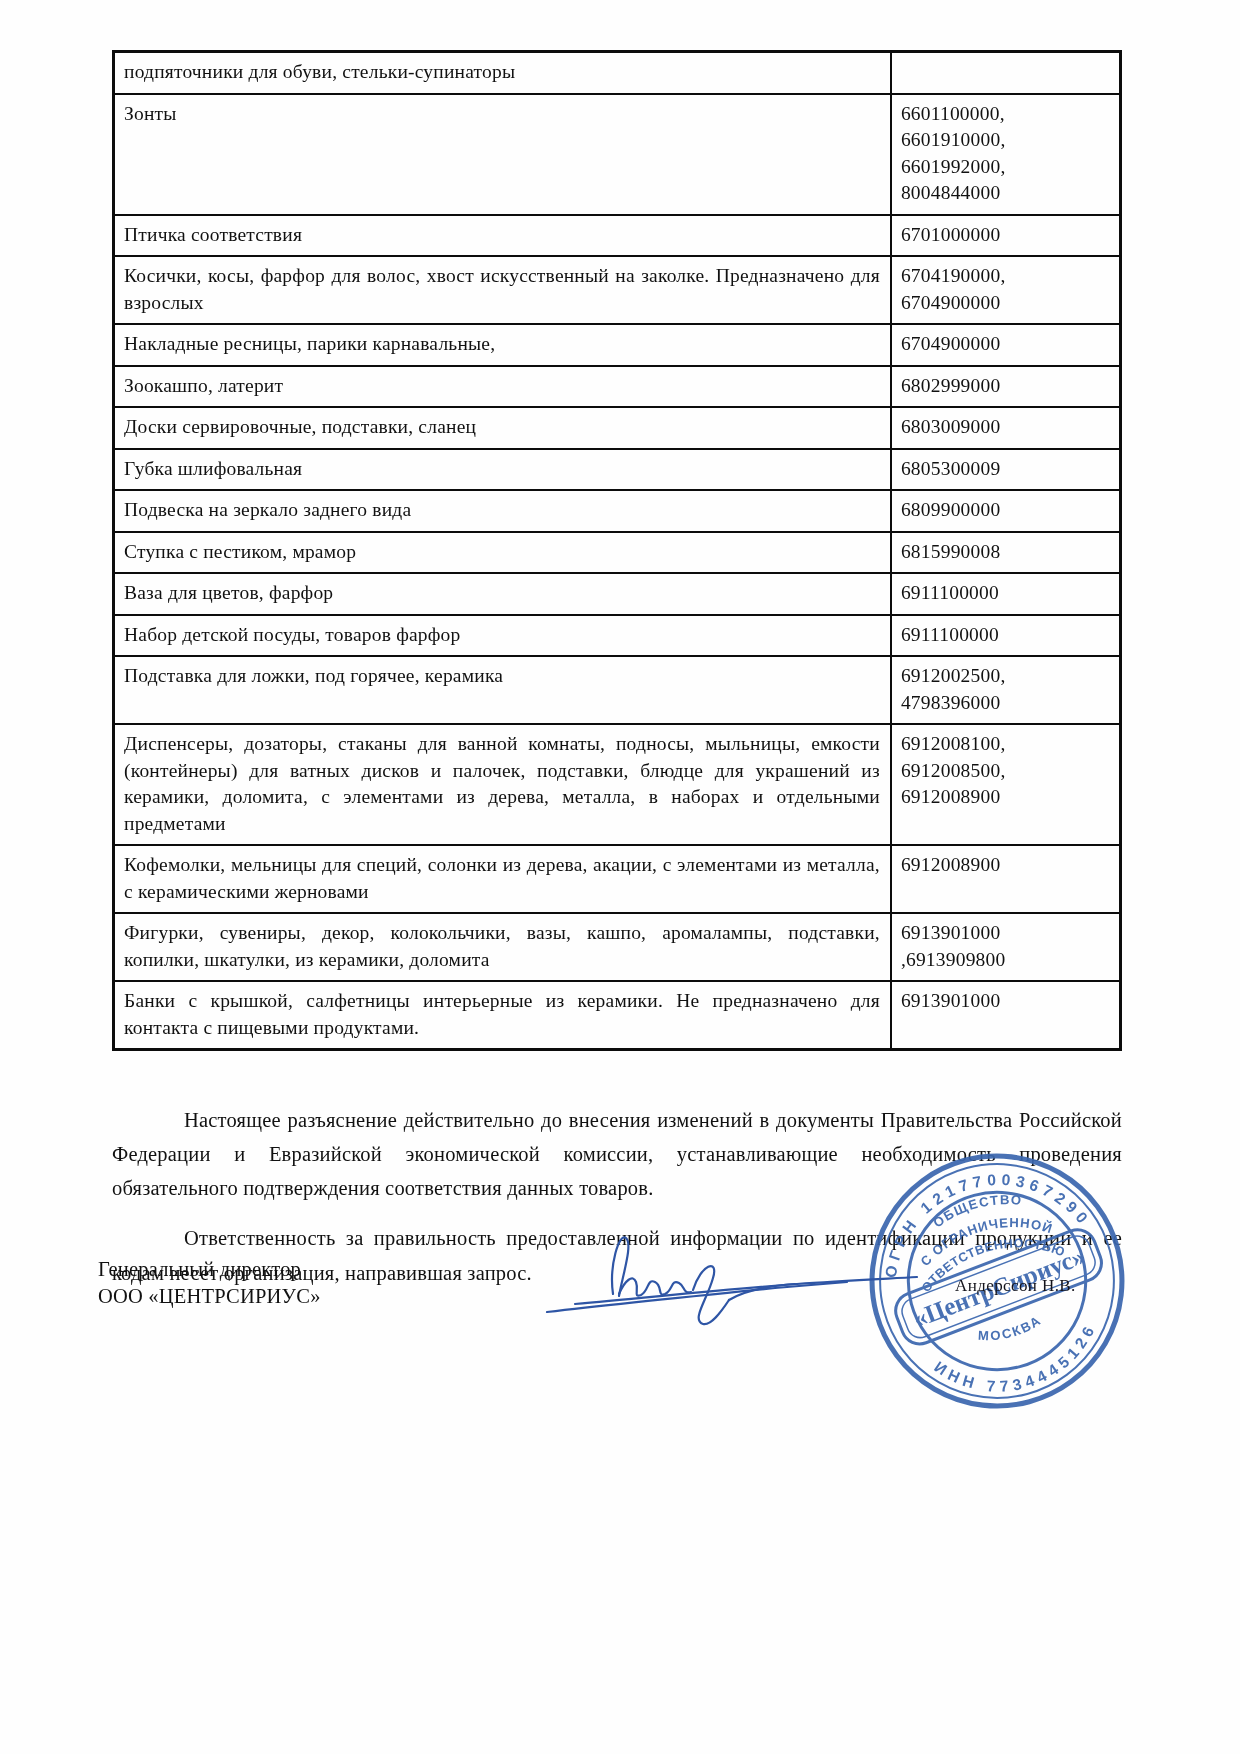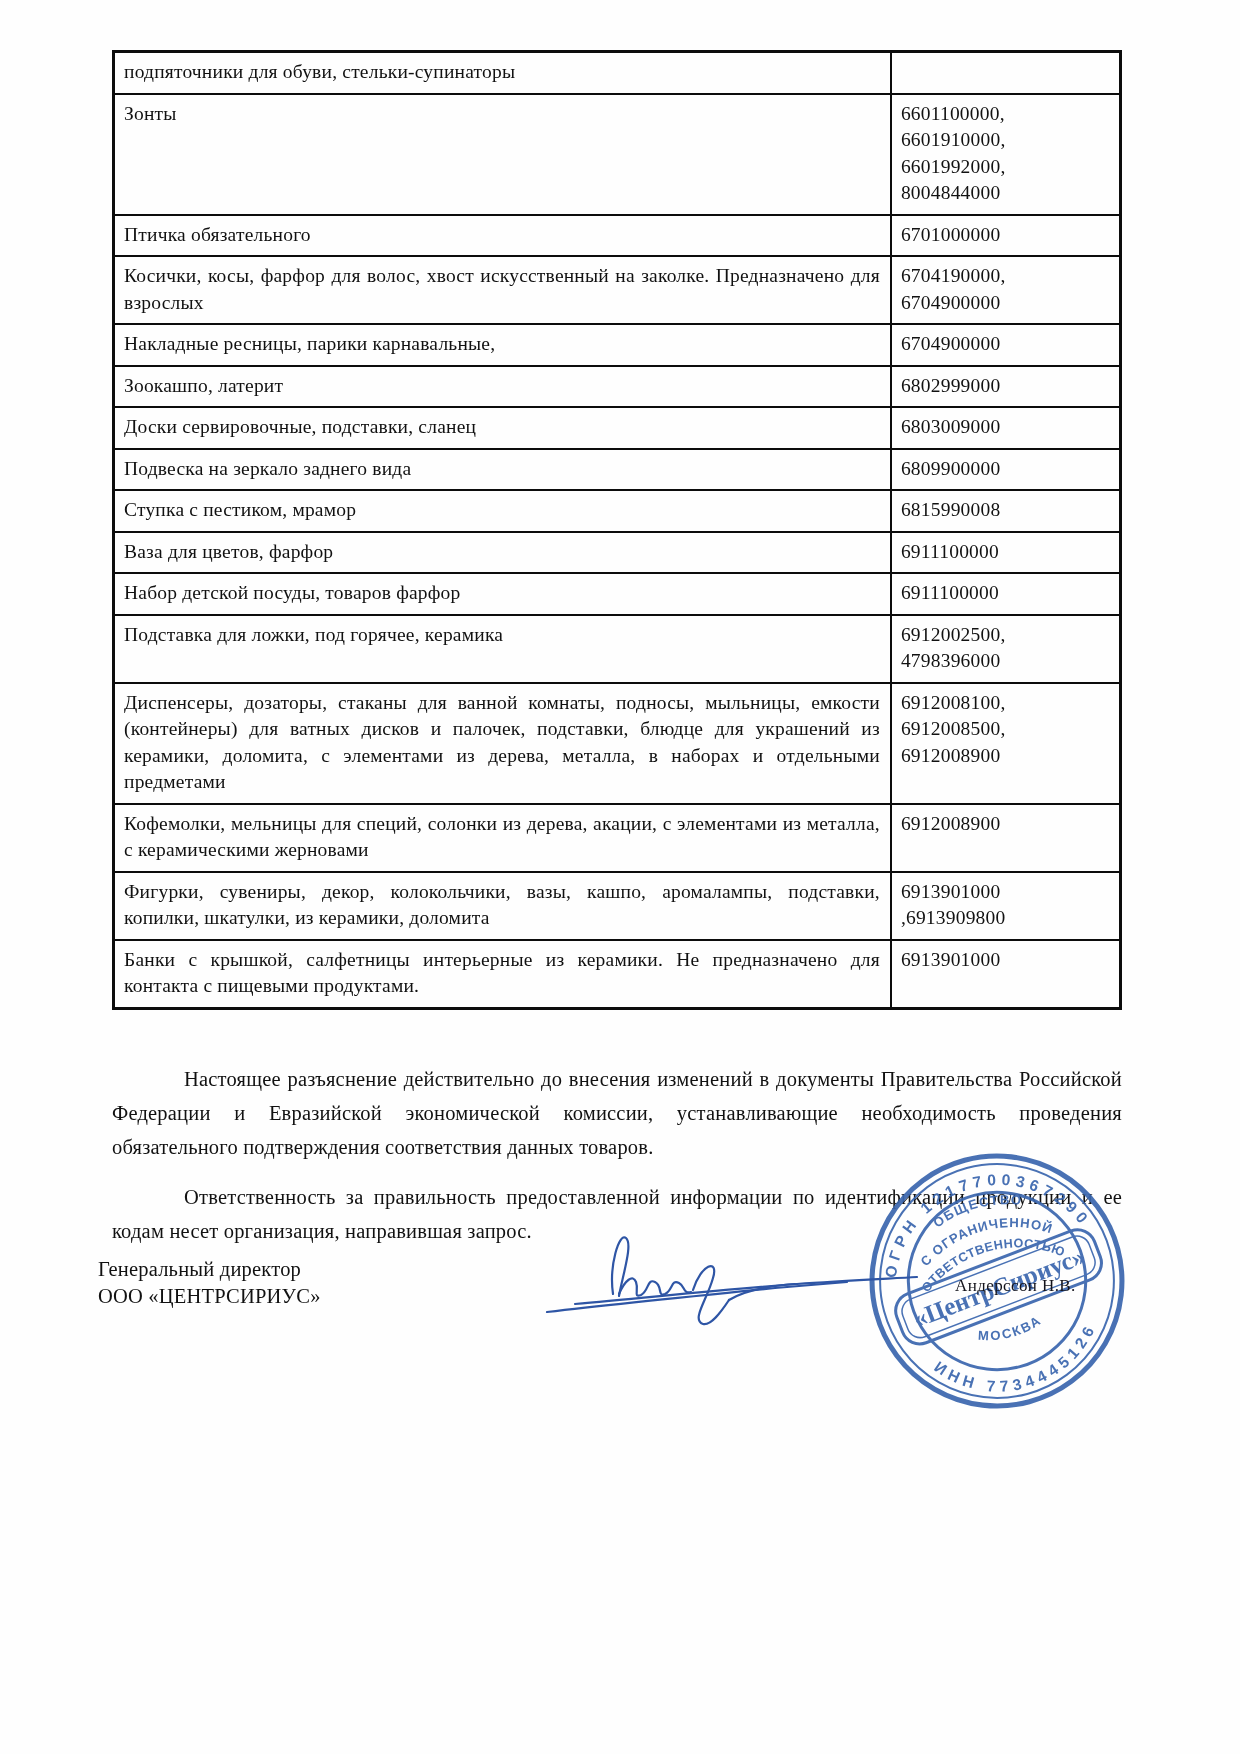--- a/index.html
+++ b/index.html
@@ -95,21 +95,21 @@
 
   <tr>
     <td class="desc">Зонты</td>
     <td class="code">6601100000,
 6601910000,
 6601992000,
 8004844000</td>
   </tr>
 
   <tr>
-    <td class="desc">Птичка обязательного</td>
+    <td class="desc">Птичка соответствия</td>
     <td class="code">6701000000</td>
   </tr>
 
   <tr>
     <td class="desc">Косички, косы, фарфор для волос, хвост искусственный на заколке. Предназначено для взрослых</td>
     <td class="code">6704190000,
 6704900000</td>
   </tr>
 
   <tr>
@@ -120,20 +120,24 @@
   <tr>
     <td class="desc">Зоокашпо, латерит</td>
     <td class="code">6802999000</td>
   </tr>
 
   <tr>
     <td class="desc">Доски сервировочные, подставки, сланец</td>
     <td class="code">6803009000</td>
   </tr>
 
+  <tr>
+    <td class="desc">Губка шлифовальная</td>
+    <td class="code">6805300009</td>
+  </tr>
 
   <tr>
     <td class="desc">Подвеска на зеркало заднего вида</td>
     <td class="code">6809900000</td>
   </tr>
 
   <tr>
     <td class="desc">Ступка с пестиком, мрамор</td>
     <td class="code">6815990008</td>
   </tr>

